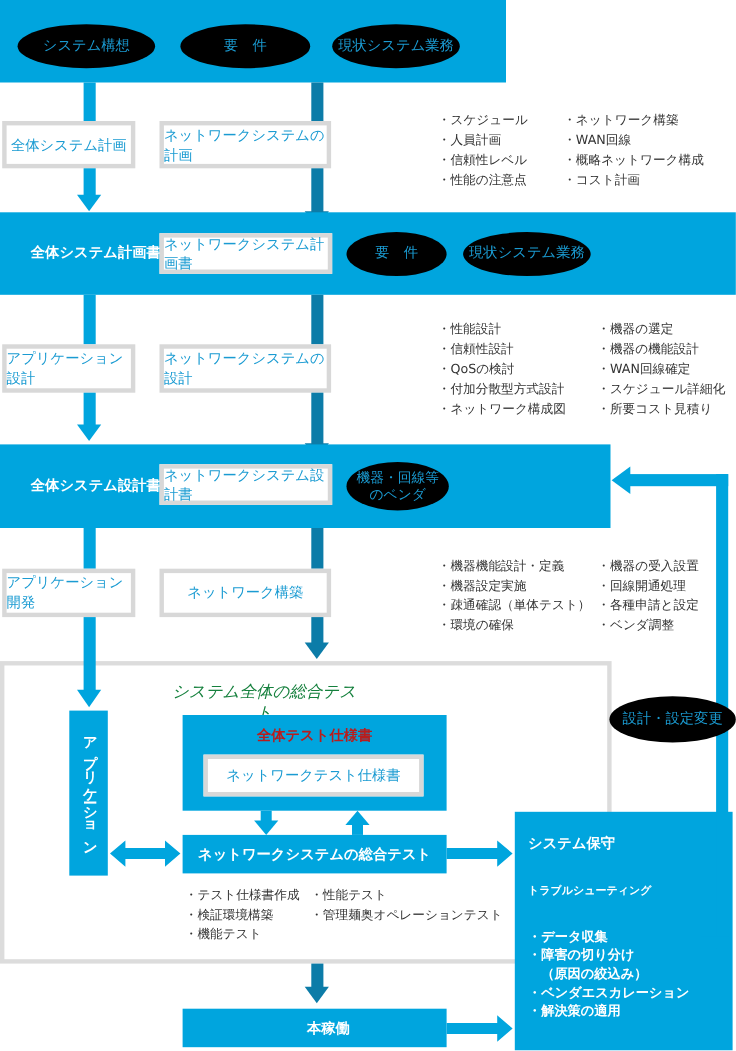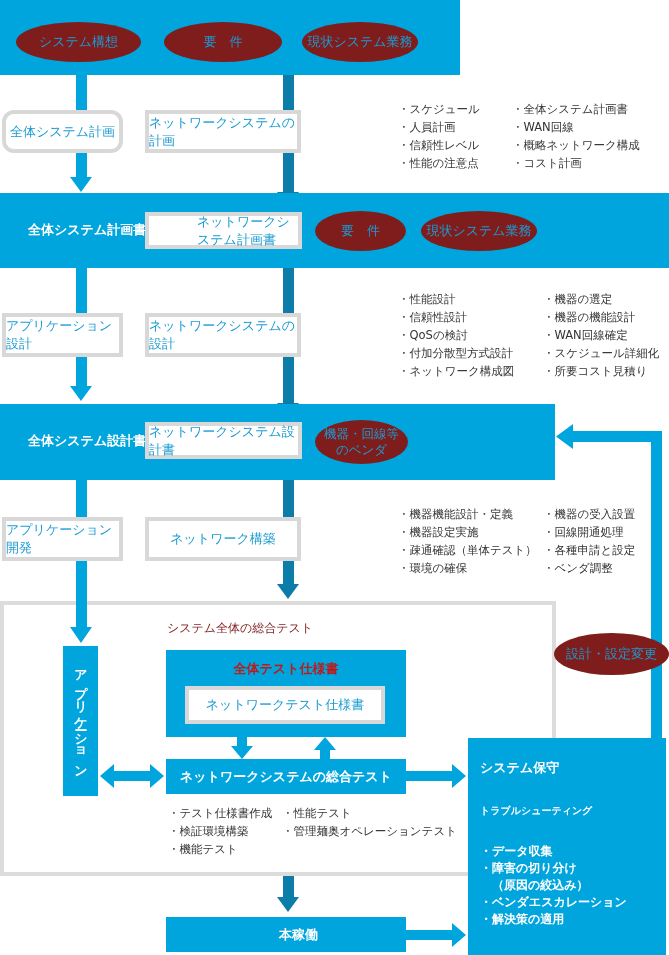--- a/index.html
+++ b/index.html
@@ -1,20 +1,20 @@
 <!DOCTYPE html>
 <html><head>
 <meta charset="utf-8">
 <style>
   html, body { margin:0; padding:0; }
   body { width:669px; height:955px; position:relative; background:#ffffff; overflow:hidden;
          font-family:"DejaVu Sans", "Liberation Sans", sans-serif; }
   .abs { position:absolute; box-sizing:border-box; }
   .band { background:#00a5de; }
-  .oval { background:#7f1d1d; border-radius:50%; color:#1a9bd2; font-size:13px;
+  .oval { background:#000000; border-radius:50%; color:#1a9bd2; font-size:13px;
           display:flex; align-items:center; justify-content:center; text-align:center; line-height:1.35; }
   .wbox { background:#fff; border:4px solid #d8d8d8; color:#1a9bd2; font-size:13px;
           display:flex; align-items:center; justify-content:center; }
   .bandlabel { color:#fff; font-size:13px; font-weight:bold; display:flex; align-items:center; }
   .vl { background:#00a5de; }
   .vd { background:#0c7ca8; }
   .tri-d { width:0; height:0; border-left:11px solid transparent; border-right:11px solid transparent; }
   .notes { font-size:11.5px; color:#333; line-height:18px; }
   .notes div { white-space:nowrap; }
   .bluebox { background:#00a5de; color:#fff; }
@@ -24,43 +24,43 @@
 <body>
 
 <div class="abs band" style="left:0;top:0;width:460px;height:75px;"></div>
 <div class="abs oval" style="left:16px;top:22px;width:125px;height:40px;">システム構想</div>
 <div class="abs oval" style="left:164px;top:22px;width:118px;height:40px;">要　件</div>
 <div class="abs oval" style="left:302px;top:22px;width:116px;height:40px;">現状システム業務</div>
 
 <div class="abs vl" style="left:76px;top:75px;width:11px;height:35px;"></div>
 <div class="abs vd" style="left:283px;top:75px;width:11px;height:35px;"></div>
 
-<div class="abs wbox" style="left:2px;top:110px;width:121px;height:43px;border-radius:12px;">全体システム計画</div>
+<div class="abs wbox" style="left:2px;top:110px;width:121px;height:43px;">全体システム計画</div>
 <div class="abs wbox" style="left:145px;top:110px;width:156px;height:43px;">ネットワークシステムの計画</div>
 <div class="abs notes" style="left:398px;top:100px;">
   <div>・スケジュール</div>
   <div>・人員計画</div>
   <div>・信頼性レベル</div>
   <div>・性能の注意点</div>
 </div>
 <div class="abs notes" style="left:512px;top:100px;">
-  <div>・全体システム計画書</div>
+  <div>・ネットワーク構築</div>
   <div>・WAN回線</div>
   <div>・概略ネットワーク構成</div>
   <div>・コスト計画</div>
 </div>
 
 <div class="abs vl" style="left:76px;top:153px;width:11px;height:25px;"></div>
 <div class="abs tri-d" style="left:70px;top:177px;border-top:15px solid #00a5de;"></div>
 <div class="abs vd" style="left:283px;top:153px;width:11px;height:40px;"></div>
 <div class="abs tri-d" style="left:277px;top:192px;border-top:15px solid #0c7ca8;"></div>
 
 <div class="abs band" style="left:0;top:193px;width:669px;height:75px;"></div>
 <div class="abs bandlabel" style="left:28px;top:215px;height:30px;">全体システム計画書</div>
-<div class="abs wbox" style="left:145px;top:212px;width:157px;height:37px;padding-left:48px;">ネットワークシステム計画書</div>
+<div class="abs wbox" style="left:145px;top:212px;width:157px;height:37px;">ネットワークシステム計画書</div>
 <div class="abs oval" style="left:315px;top:211px;width:91px;height:40px;">要　件</div>
 <div class="abs oval" style="left:421px;top:211px;width:116px;height:40px;">現状システム業務</div>
 
 <div class="abs vl" style="left:76px;top:268px;width:11px;height:46px;"></div>
 <div class="abs vd" style="left:283px;top:268px;width:11px;height:46px;"></div>
 
 <div class="abs wbox" style="left:2px;top:313px;width:121px;height:44px;">アプリケーション設計</div>
 <div class="abs wbox" style="left:145px;top:313px;width:156px;height:44px;">ネットワークシステムの設計</div>
 <div class="abs notes" style="left:398px;top:290px;">
   <div>・性能設計</div>
@@ -105,21 +105,21 @@
   <div>・機器の受入設置</div>
   <div>・回線開通処理</div>
   <div>・各種申請と設定</div>
   <div>・ベンダ調整</div>
 </div>
 
 <div class="abs vd" style="left:283px;top:561px;width:11px;height:24px;"></div>
 <div class="abs tri-d" style="left:277px;top:584px;border-top:15px solid #0c7ca8;"></div>
 
 <div class="abs" style="left:0;top:601px;width:556px;height:275px;border:4px solid #dcdcdc;"></div>
-<div class="abs" style="left:150px;top:620px;width:180px;text-align:center;color:#7f1d1d;font-size:12px;">システム全体の総合テスト</div>
+<div class="abs" style="left:150px;top:620px;width:180px;text-align:center;color:#15803d;font-size:15px;font-style:italic;">システム全体の総合テスト</div>
 
 <div class="abs vl" style="left:76px;top:561px;width:11px;height:67px;"></div>
 <div class="abs tri-d" style="left:70px;top:627px;border-top:16px solid #00a5de;"></div>
 
 <div class="abs bluebox" style="left:63px;top:646px;width:35px;height:150px;display:flex;justify-content:center;padding-top:14px;">
   <span style="writing-mode:vertical-rl;font-size:13px;font-weight:bold;letter-spacing:1px;">アプリケーション</span>
 </div>
 
 <div class="abs bluebox" style="left:166px;top:650px;width:240px;height:87px;"></div>
 <div class="abs" style="left:166px;top:660px;width:240px;text-align:center;color:#b91c1c;font-weight:bold;font-size:13px;">全体テスト仕様書</div>

